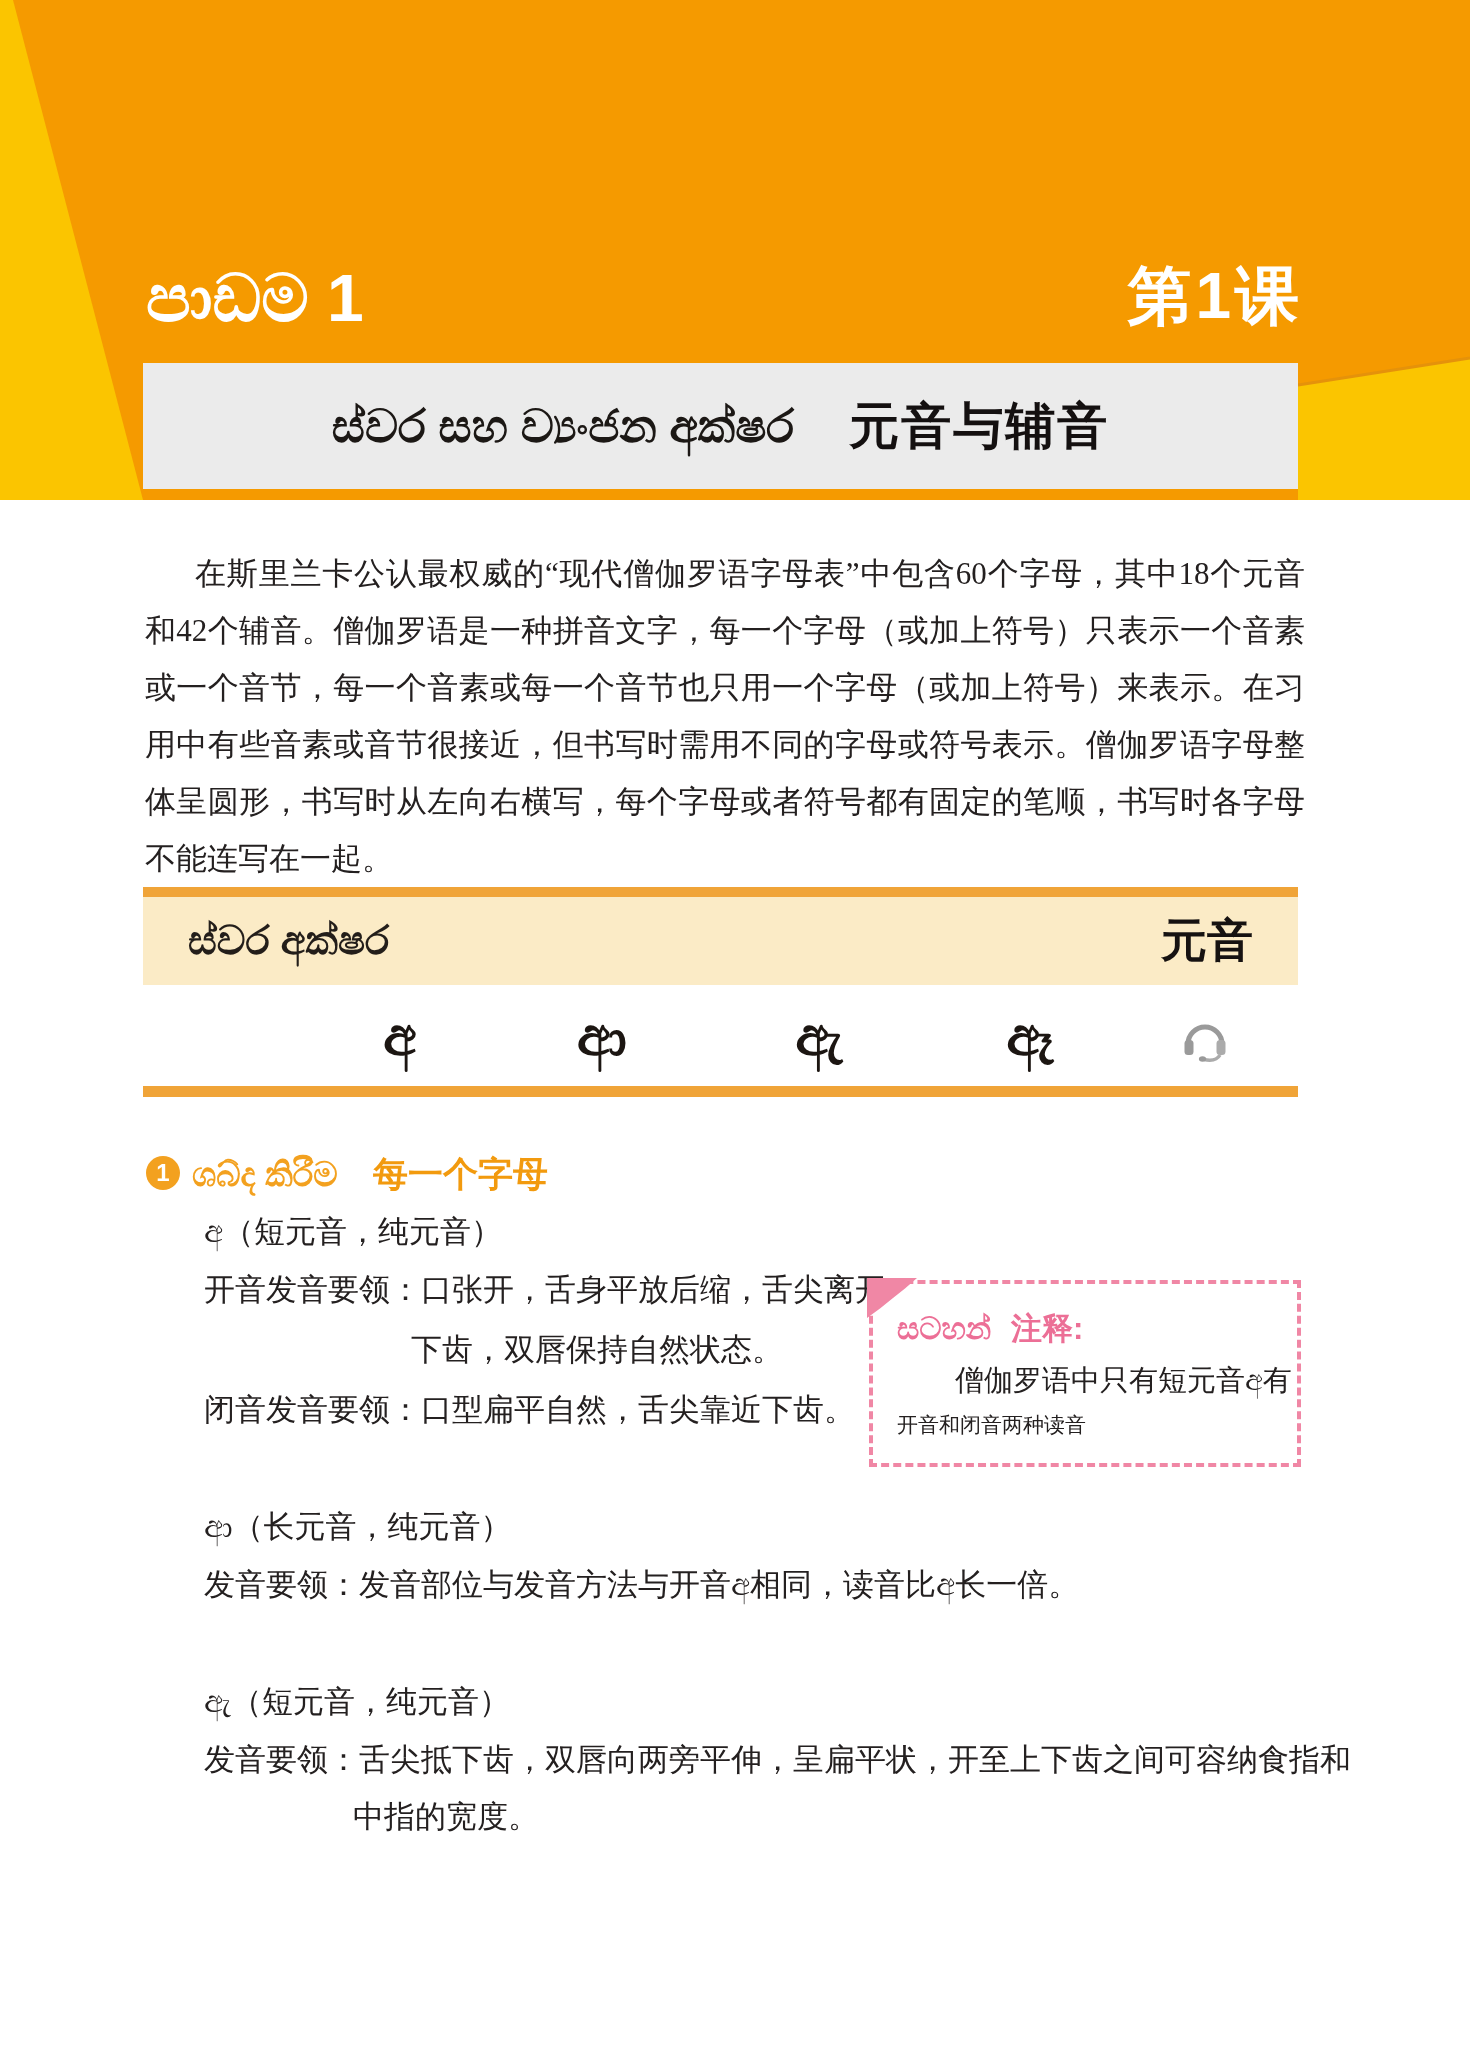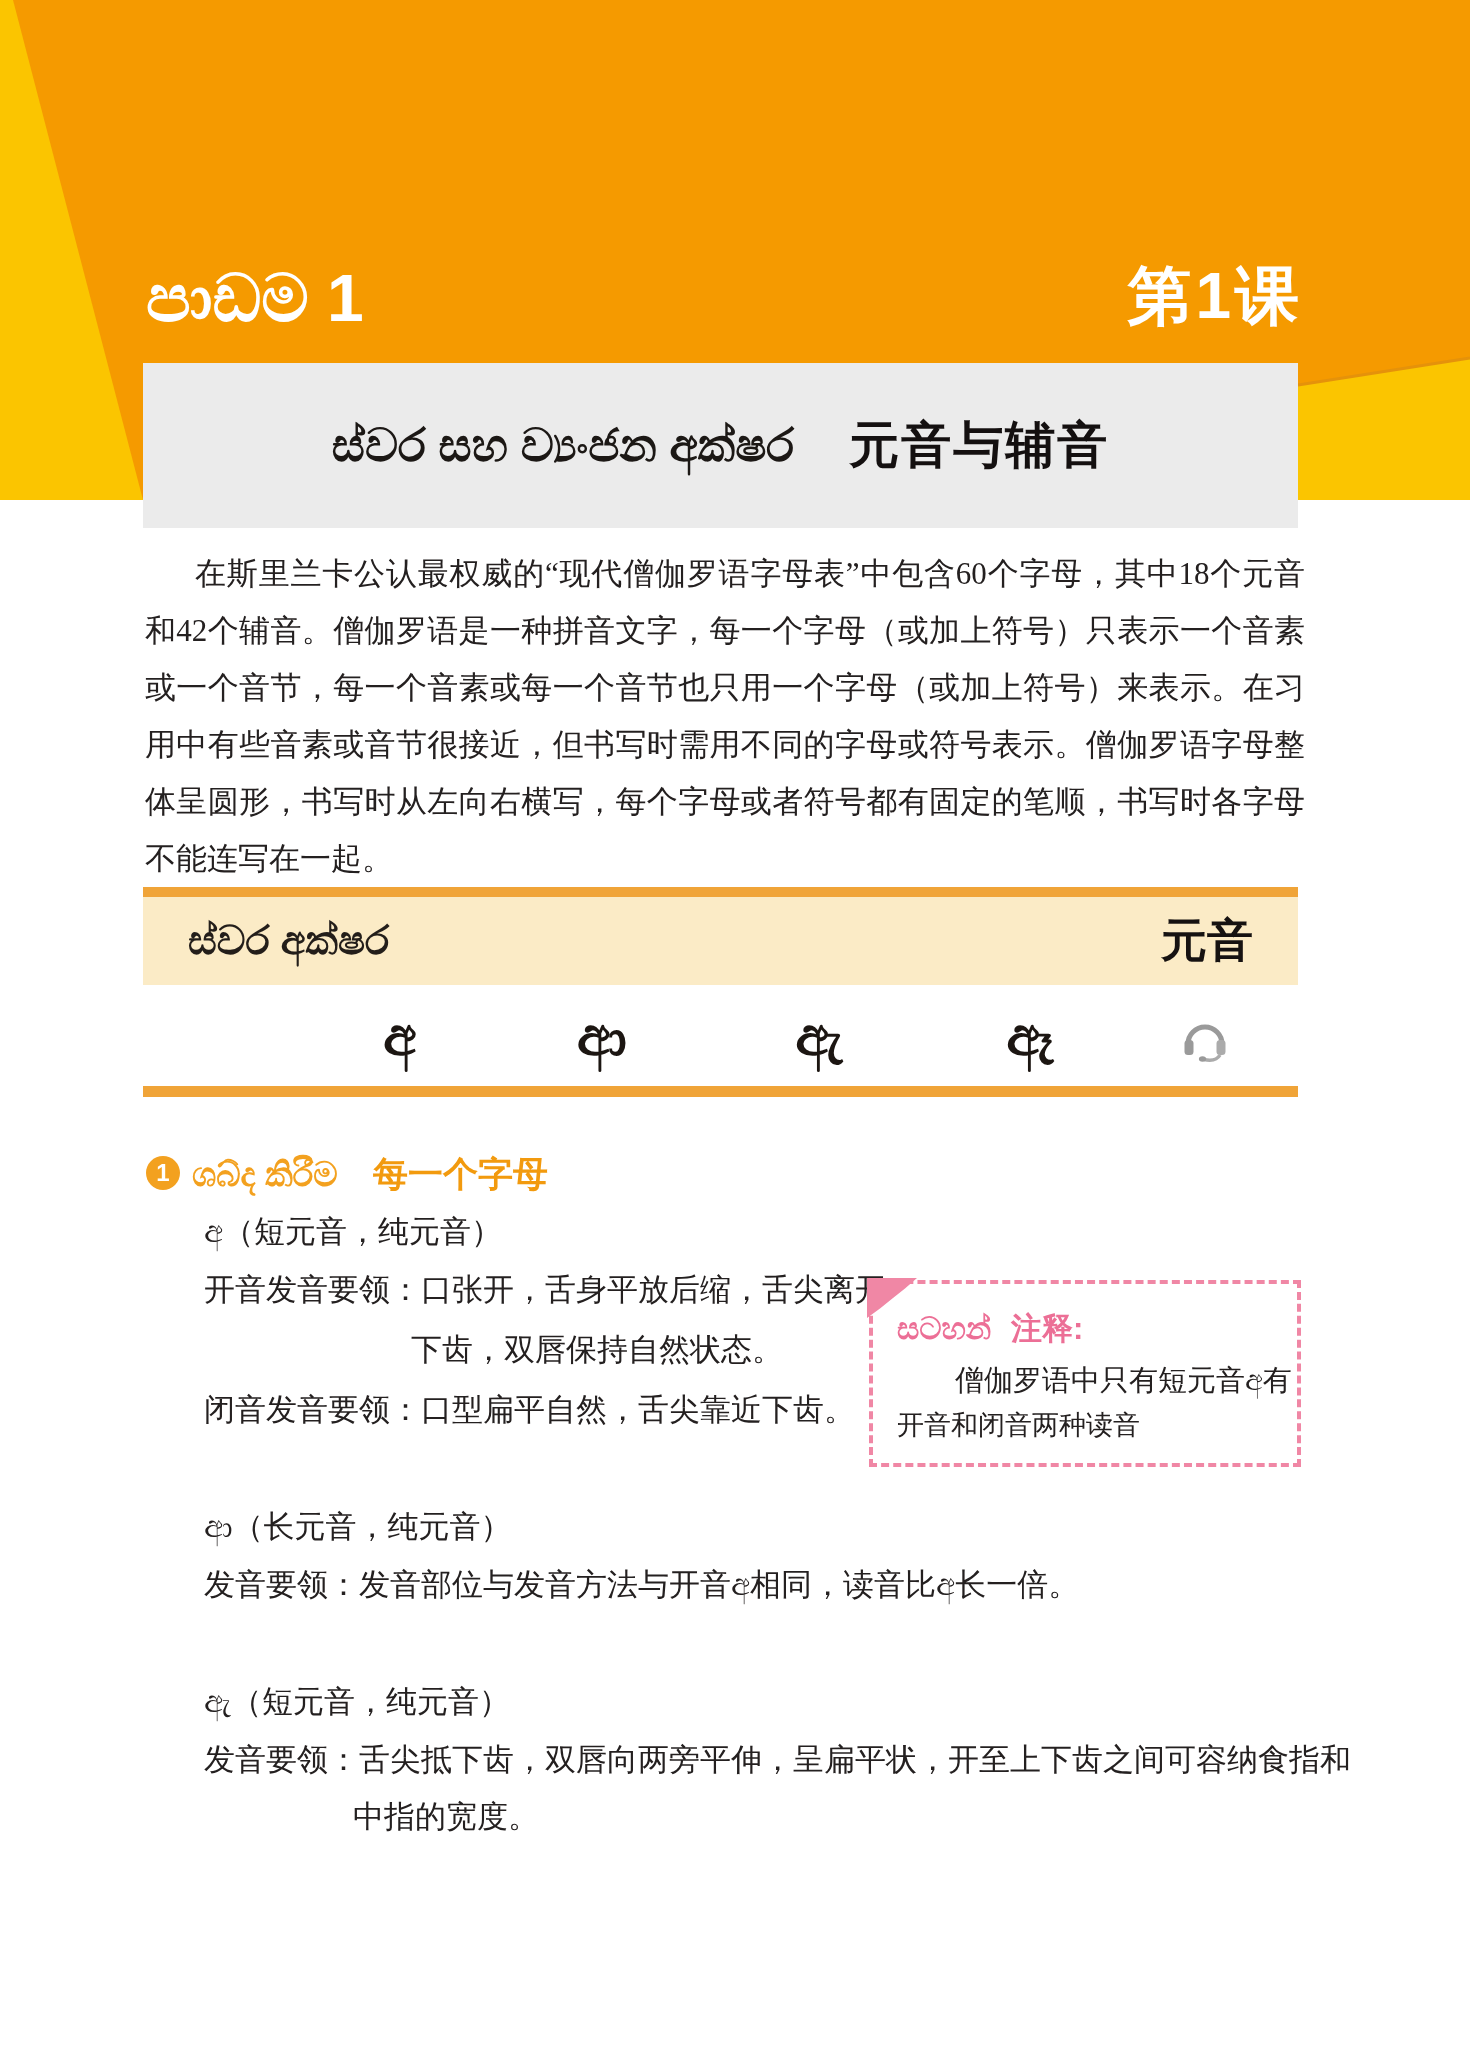--- a/index.html
+++ b/index.html
@@ -9,21 +9,21 @@
   
   .header-bg{position:absolute;left:0;top:0;width:1470px;height:500px;background:#f59a00;}
   .wedge-left{position:absolute;left:0;top:0;width:143px;height:500px;background:#fbc500;
               clip-path:polygon(13px 0,100% 100%,0 100%,0 0);}
   .wedge-right{position:absolute;left:1298px;top:355px;width:172px;height:145px;}
   .lesson-si{position:absolute;left:146px;top:258px;font-size:66px;line-height:80px;color:#ffffff;
              font-weight:bold;font-family:"Liberation Sans","DejaVu Sans",sans-serif;}
   .lesson-zh{position:absolute;left:1080px;top:258px;width:223px;text-align:right;font-size:64px;line-height:76px;
              color:#ffffff;font-weight:900;letter-spacing:4px;
              font-family:"Liberation Sans","DejaVu Sans",sans-serif;}
-  .title-band{position:absolute;left:143px;top:363px;width:1155px;height:165px;background:#ebebeb;
+  .title-band{position:absolute;left:143px;top:363px;width:1155px;height:126px;background:#ebebeb;
               display:flex;align-items:center;justify-content:center;gap:55px;}
   .title-si{font-size:46px;font-weight:bold;color:#1c1815;
             font-family:"Liberation Sans","DejaVu Sans",sans-serif;}
   .title-zh{font-size:50px;font-weight:900;color:#141010;letter-spacing:2px;
             font-family:"Liberation Sans","DejaVu Sans",sans-serif;}
 
   
   .intro{position:absolute;left:145px;top:545px;width:1160px;font-size:31px;line-height:57px;
          text-align:justify;text-indent:50px;color:#242020;}
 
@@ -65,21 +65,21 @@
 
   
   .note{position:absolute;left:869px;top:1280px;width:432px;height:187px;box-sizing:border-box;
         border:4px dashed #f087a5;background:#ffffff;}
   .note-fold{position:absolute;left:867px;top:1278px;width:50px;height:40px;background:#f087a5;
              clip-path:polygon(0 0,100% 0,76% 26%,52% 50%,26% 76%,0 100%);}
   .note-title{position:absolute;left:897px;top:1310px;font-size:31px;line-height:38px;white-space:nowrap;}
   .note-title .si{color:#ec6f96;font-weight:bold;font-family:"Liberation Sans","DejaVu Sans",sans-serif;}
   .note-title .zh{color:#ec6f96;font-weight:900;font-family:"Liberation Sans","DejaVu Sans",sans-serif;margin-left:12px;}
   .note-l1{position:absolute;left:955px;top:1361px;font-size:29px;line-height:38px;color:#242020;white-space:nowrap;}
-  .note-l2{position:absolute;left:897px;top:1406px;font-size:27px;line-height:38px;color:#242020;white-space:nowrap;}
+  .note-l2{position:absolute;left:897px;top:1406px;font-size:21px;line-height:38px;color:#242020;white-space:nowrap;}
 </style>
 </head>
 <body>
 
 <div class="page">
 
   <div class="header-bg"></div>
   <div class="wedge-left"></div>
   <div class="wedge-right">
     <svg width="172" height="145" viewBox="0 0 172 145">

